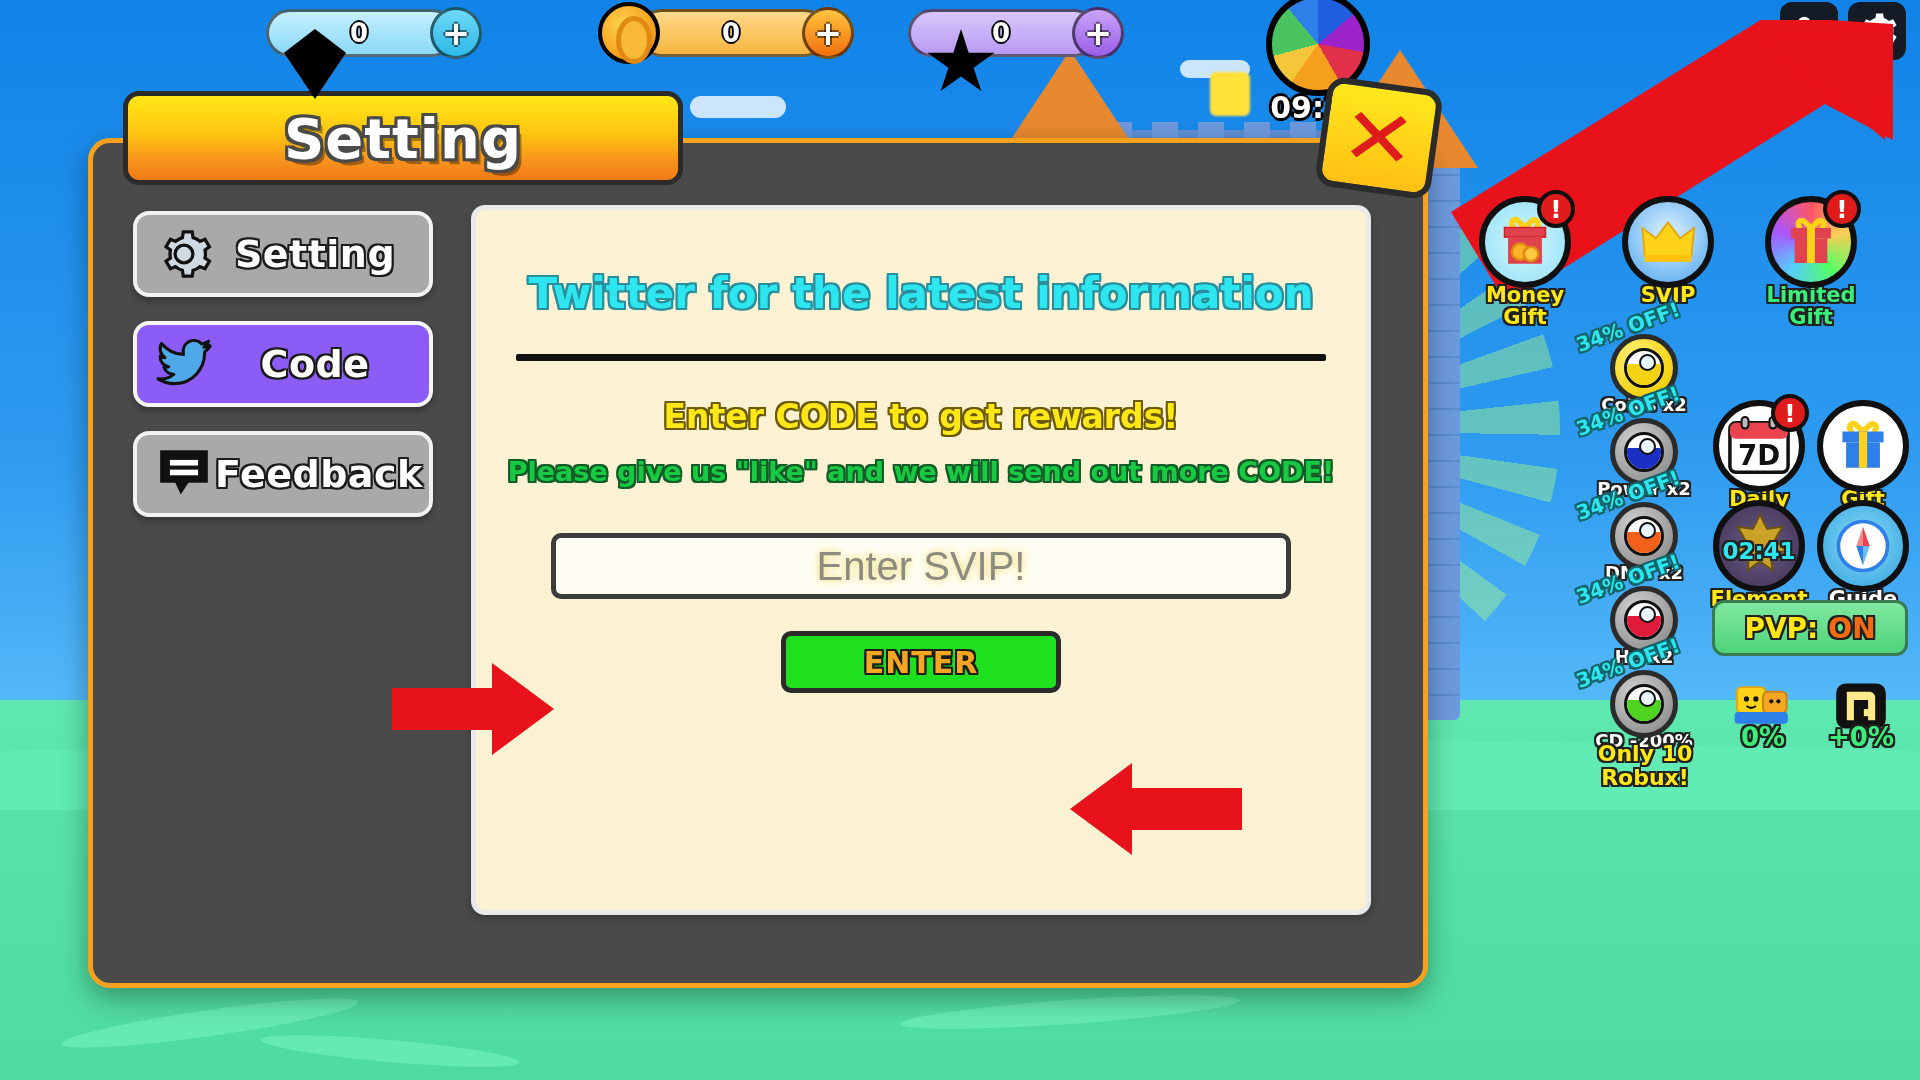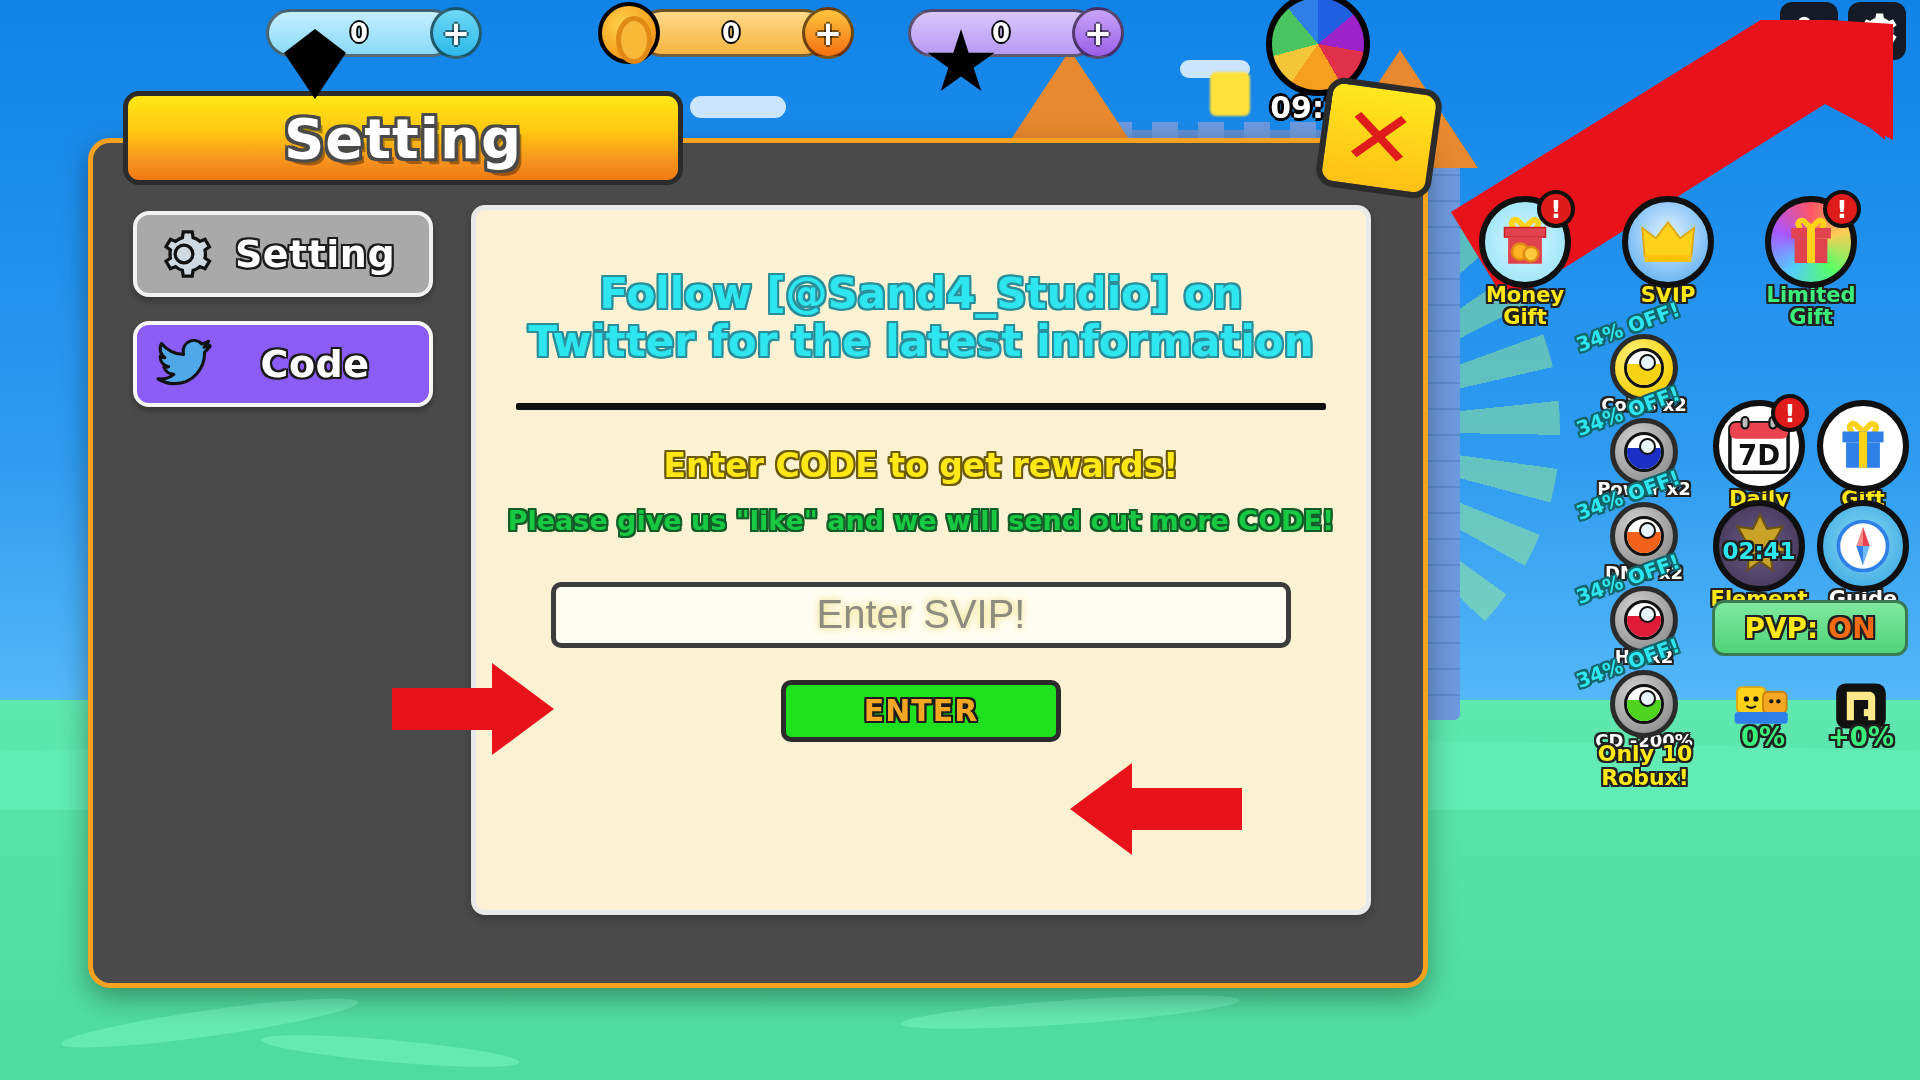--- a/index.html
+++ b/index.html
@@ -407,25 +407,34 @@
 
       <div class="side-btn active">
         <span class="side-ico">
           <svg width="58" height="52" viewBox="0 0 24 22">
             <path fill="#4fa9e8" stroke="#111" stroke-width="1.3" stroke-linejoin="round" d="M23 3.2c-.8.4-1.7.6-2.6.7a4.5 4.5 0 002-2.5c-.9.5-1.9.9-2.9 1.1A4.5 4.5 0 0011.7 6c0 .4 0 .7.1 1A12.8 12.8 0 012.5 2.3a4.5 4.5 0 001.4 6 4.4 4.4 0 01-2-.6v.1c0 2.2 1.5 4 3.6 4.4a4.5 4.5 0 01-2 .1 4.5 4.5 0 004.2 3.1A9 9 0 011 17.3a12.7 12.7 0 006.9 2c8.3 0 12.8-6.9 12.8-12.8v-.6c.9-.6 1.6-1.4 2.3-2.3z"></path>
           </svg>
         </span>
         <span class="side-label">Code</span>
       </div>
 
+      <div class="side-btn inactive">
+        <span class="side-ico">
+          <svg width="58" height="52" viewBox="0 0 26 24">
+            <path fill="#111" d="M2 1h22v15H15l-3.5 5.5L9 16H2z"></path>
+            <rect x="6.5" y="5.5" width="13" height="2.6" fill="#fff"></rect>
+            <rect x="6.5" y="10" width="13" height="2.6" fill="#fff"></rect>
+          </svg>
+        </span>
+        <span class="side-label">Feedback</span>
+      </div>
     </div>
 
     <div class="content">
       <div class="headline">
-        <div>Follow [@Sand4_Studio] on</div>
         <div>Twitter for the latest information</div>
       </div>
       <div class="divider"></div>
       <div class="sub-yellow">Enter CODE to get rewards!</div>
       <div class="sub-green">Please give us "like" and we will send out more CODE!</div>
       <div class="code-input">Enter SVIP!</div>
       <div class="enter-btn">ENTER</div>
     </div>
   </div>
 

